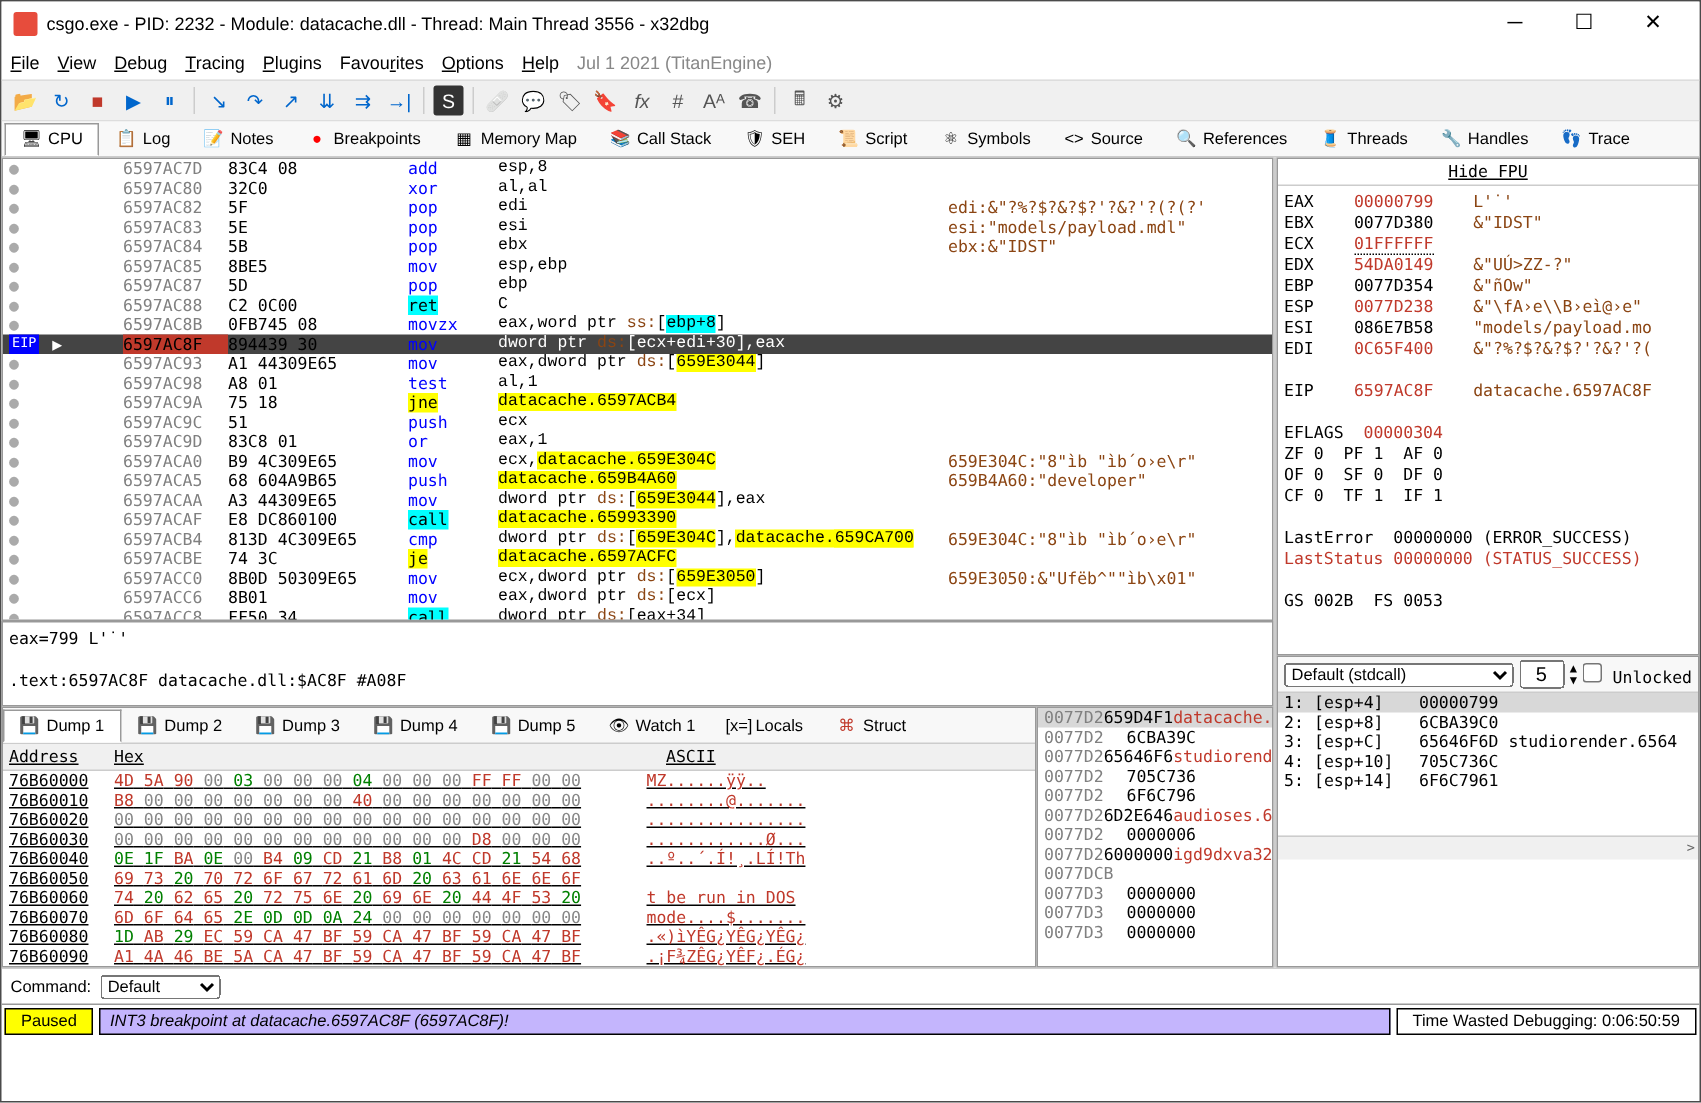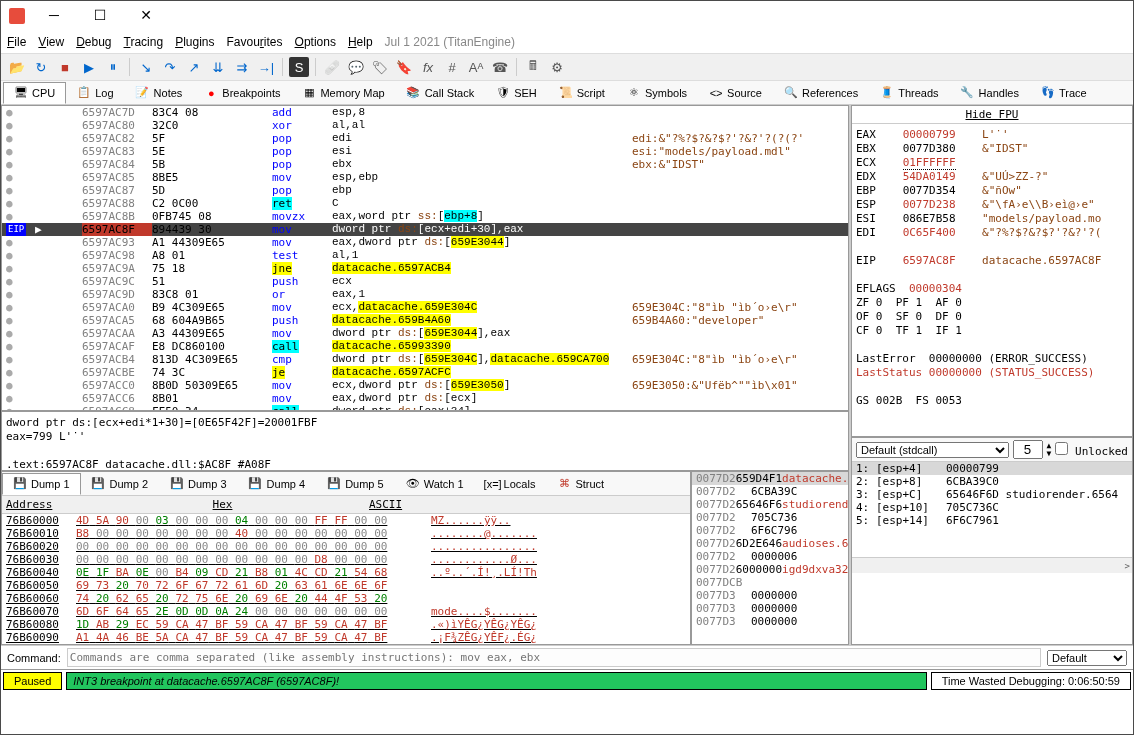--- a/index.html
+++ b/index.html
@@ -41,21 +41,21 @@
 .hl-yellow { background: #ffff00; color: #000; }
 .hl-brown { color: #8B4513; text-align: center; }
 .dotted { border-bottom: 1px dotted #000; }
 .info-pane { height: 60px; border: 1px solid #999; padding: 4px; font-family: "Lucida Console", monospace; font-size: 11px; line-height: 14px; }
 .dump-area { flex: 1; display: flex; }
 .dump-pane { width: 690px; border: 1px solid #999; display: flex; flex-direction: column; }
 .dump-tabs { height: 24px; display: flex; align-items: center; border-bottom: 1px solid #ccc; background: #f8f8f8; }
 .dump-content { flex: 1; overflow: hidden; font-family: "Lucida Console", monospace; font-size: 11px; text-decoration: underline; }
 .dump-header { display: flex; background: #f0f0f0; border-bottom: 1px solid #ccc; height: 18px; align-items: center; padding-left: 4px; }
 .dh-addr { width: 70px; }
-.dh-hex { width: 293px; text-align: center; }
+.dh-hex { width: 368px; }
 .dump-row { display: flex; padding-left: 4px; line-height: 13px; }
 .dc-addr { width: 70px; }
 .dc-hex { width: 355px; }
 .dc-ascii { flex: 1; color: #c0392b; }
 .stack-pane { flex: 1; border: 1px solid #999; font-family: "Lucida Console", monospace; font-size: 11px; overflow: hidden; }
 .stack-row { display: flex; line-height: 13px; padding-left: 4px; }
 .stack-row.sel { background: #d8d8d8; }
 .sc-addr { width: 55px; color: #808080; }
 .sc-val { width: 70px; }
 .sc-comment { flex: 1; color: #c0392b; }
@@ -69,33 +69,34 @@
 .args-pane { border: 1px solid #999; font-family: "Lucida Console", monospace; font-size: 11px; }
 .args-header { display: flex; align-items: center; padding: 2px 4px; border-bottom: 1px solid #ccc; background: #f8f8f8; }
 .args-header select { font-size: 11px; flex: 1; }
 .args-row { display: flex; line-height: 13px; padding-left: 4px; }
 .args-row.sel { background: #d8d8d8; }
 .command-bar { height: 24px; display: flex; align-items: center; padding: 0 6px; gap: 6px; border-top: 1px solid #ccc; }
 .command-bar input { flex: 1; font-family: "Lucida Console", monospace; font-size: 11px; padding: 2px; background: #fdfdfd; border: 1px solid #ccc; color: #aaa; }
 .command-bar select { width: 80px; font-size: 11px; }
 .statusbar { height: 22px; display: flex; align-items: center; border-top: 1px solid #999; }
 .status-paused { background: #ffff00; padding: 2px 10px; border: 1px solid #000; margin: 2px; }
-.status-msg { flex: 1; background: #22c55e; padding: 2px 6px; font-style: italic; border: 1px solid #000; margin: 2px; }
+.status-msg { flex: 1; background: #c4b5fd; padding: 2px 6px; font-style: italic; border: 1px solid #000; margin: 2px; }
 .status-time { padding: 2px 10px; border: 1px solid #000; margin: 2px; }
 .eip-badge { background: #0000ff; color: #fff; padding: 0 2px; font-size: 9px; margin-right: 2px; }
 .arrow-right { color: #000; }
 .hex-red { color: #c0392b; }
 .hex-green { color: #008000; }
 .scroll-h { height: 16px; background: #f0f0f0; border-top: 1px solid #ccc; display: flex; justify-content: flex-end; align-items: center; padding-right: 2px; font-size: 9px; color: #666; }
 </style>
 </head>
 <body>
 
 <div class="titlebar">
   <div class="icon"></div>
+  <div class="title">csgo.exe - PID: 2232 - Module: datacache.dll - Thread: Main Thread 3556 - x32dbg</div>
   <div class="controls">
     <div>─</div>
     <div>☐</div>
     <div>✕</div>
   </div>
 </div>
 
 <div class="menubar">
   <span><u>F</u>ile</span>
   <span><u>V</u>iew</span>
@@ -197,21 +198,20 @@
       <span>Trace</span>
     </div>
 </div>
 
 <div class="main-area">
   <div class="left-col">
     <div class="disasm-pane">
       <div class="disasm-table" id="disasm-body"><div class="disasm-row"><div class="col-marker"><span style="color:#aaa">●</span></div><div class="col-addr">6597AC7D</div><div class="col-bytes">83C4 08</div><div class="col-mnemonic"><span class="mn-blue">add</span></div><div class="col-operands">esp,8</div><div class="col-comment"></div></div><div class="disasm-row"><div class="col-marker"><span style="color:#aaa">●</span></div><div class="col-addr">6597AC80</div><div class="col-bytes">32C0</div><div class="col-mnemonic"><span class="mn-blue">xor</span></div><div class="col-operands">al,al</div><div class="col-comment"></div></div><div class="disasm-row"><div class="col-marker"><span style="color:#aaa">●</span></div><div class="col-addr">6597AC82</div><div class="col-bytes">5F</div><div class="col-mnemonic"><span class="mn-blue">pop</span></div><div class="col-operands">edi</div><div class="col-comment">edi:&amp;"?%?$?&amp;?$?'?&amp;?'?(?(?'</div></div><div class="disasm-row"><div class="col-marker"><span style="color:#aaa">●</span></div><div class="col-addr">6597AC83</div><div class="col-bytes">5E</div><div class="col-mnemonic"><span class="mn-blue">pop</span></div><div class="col-operands">esi</div><div class="col-comment">esi:"models/payload.mdl"</div></div><div class="disasm-row"><div class="col-marker"><span style="color:#aaa">●</span></div><div class="col-addr">6597AC84</div><div class="col-bytes">5B</div><div class="col-mnemonic"><span class="mn-blue">pop</span></div><div class="col-operands">ebx</div><div class="col-comment">ebx:&amp;"IDST"</div></div><div class="disasm-row"><div class="col-marker"><span style="color:#aaa">●</span></div><div class="col-addr">6597AC85</div><div class="col-bytes">8BE5</div><div class="col-mnemonic"><span class="mn-blue">mov</span></div><div class="col-operands">esp,ebp</div><div class="col-comment"></div></div><div class="disasm-row"><div class="col-marker"><span style="color:#aaa">●</span></div><div class="col-addr">6597AC87</div><div class="col-bytes">5D</div><div class="col-mnemonic"><span class="mn-blue">pop</span></div><div class="col-operands">ebp</div><div class="col-comment"></div></div><div class="disasm-row"><div class="col-marker"><span style="color:#aaa">●</span></div><div class="col-addr">6597AC88</div><div class="col-bytes">C2 0C00</div><div class="col-mnemonic"><span class="hl-cyan">ret</span></div><div class="col-operands">C</div><div class="col-comment"></div></div><div class="disasm-row"><div class="col-marker"><span style="color:#aaa">●</span></div><div class="col-addr">6597AC8B</div><div class="col-bytes">0FB745 08</div><div class="col-mnemonic"><span class="mn-blue">movzx</span></div><div class="col-operands">eax,word ptr <span class="hl-brown">ss:</span>[<span class="hl-cyan">ebp+8</span>]</div><div class="col-comment"></div></div><div class="disasm-row current"><div class="col-marker"><span class="eip-badge">EIP</span><span class="arrow-right" style="color:#fff"> ▶</span></div><div class="col-addr current">6597AC8F</div><div class="col-bytes">894439 30</div><div class="col-mnemonic"><span class="mn-blue">mov</span></div><div class="col-operands">dword ptr <span class="hl-brown">ds:</span>[ecx+edi+30],eax</div><div class="col-comment"></div></div><div class="disasm-row"><div class="col-marker"><span style="color:#aaa">●</span></div><div class="col-addr">6597AC93</div><div class="col-bytes">A1 44309E65</div><div class="col-mnemonic"><span class="mn-blue">mov</span></div><div class="col-operands">eax,dword ptr <span class="hl-brown">ds:</span>[<span class="hl-yellow">659E3044</span>]</div><div class="col-comment"></div></div><div class="disasm-row"><div class="col-marker"><span style="color:#aaa">●</span></div><div class="col-addr">6597AC98</div><div class="col-bytes">A8 01</div><div class="col-mnemonic"><span class="mn-blue">test</span></div><div class="col-operands">al,1</div><div class="col-comment"></div></div><div class="disasm-row"><div class="col-marker"><span style="color:#aaa">●</span></div><div class="col-addr">6597AC9A</div><div class="col-bytes">75 18</div><div class="col-mnemonic"><span class="hl-yellow">jne</span></div><div class="col-operands"><span class="hl-yellow">datacache.6597ACB4</span></div><div class="col-comment"></div></div><div class="disasm-row"><div class="col-marker"><span style="color:#aaa">●</span></div><div class="col-addr">6597AC9C</div><div class="col-bytes">51</div><div class="col-mnemonic"><span class="mn-blue">push</span></div><div class="col-operands">ecx</div><div class="col-comment"></div></div><div class="disasm-row"><div class="col-marker"><span style="color:#aaa">●</span></div><div class="col-addr">6597AC9D</div><div class="col-bytes">83C8 01</div><div class="col-mnemonic"><span class="mn-blue">or</span></div><div class="col-operands">eax,1</div><div class="col-comment"></div></div><div class="disasm-row"><div class="col-marker"><span style="color:#aaa">●</span></div><div class="col-addr">6597ACA0</div><div class="col-bytes">B9 4C309E65</div><div class="col-mnemonic"><span class="mn-blue">mov</span></div><div class="col-operands">ecx,<span class="hl-yellow">datacache.<span class="hl-yellow">659E304C</span></span></div><div class="col-comment">659E304C:"8"ìb "ìb´o›e\r"</div></div><div class="disasm-row"><div class="col-marker"><span style="color:#aaa">●</span></div><div class="col-addr">6597ACA5</div><div class="col-bytes">68 604A9B65</div><div class="col-mnemonic"><span class="mn-blue">push</span></div><div class="col-operands"><span class="hl-yellow">datacache.<span class="hl-yellow">659B4A60</span></span></div><div class="col-comment">659B4A60:"developer"</div></div><div class="disasm-row"><div class="col-marker"><span style="color:#aaa">●</span></div><div class="col-addr">6597ACAA</div><div class="col-bytes">A3 44309E65</div><div class="col-mnemonic"><span class="mn-blue">mov</span></div><div class="col-operands">dword ptr <span class="hl-brown">ds:</span>[<span class="hl-yellow">659E3044</span>],eax</div><div class="col-comment"></div></div><div class="disasm-row"><div class="col-marker"><span style="color:#aaa">●</span></div><div class="col-addr">6597ACAF</div><div class="col-bytes">E8 DC860100</div><div class="col-mnemonic"><span class="hl-cyan">call</span></div><div class="col-operands"><span class="hl-yellow">datacache.65993390</span></div><div class="col-comment"></div></div><div class="disasm-row"><div class="col-marker"><span style="color:#aaa">●</span></div><div class="col-addr">6597ACB4</div><div class="col-bytes">813D 4C309E65</div><div class="col-mnemonic"><span class="mn-blue">cmp</span></div><div class="col-operands">dword ptr <span class="hl-brown">ds:</span>[<span class="hl-yellow">659E304C</span>],<span class="hl-yellow">datacache.<span class="hl-yellow">659CA700</span></span></div><div class="col-comment">659E304C:"8"ìb "ìb´o›e\r"</div></div><div class="disasm-row"><div class="col-marker"><span style="color:#aaa">●</span></div><div class="col-addr">6597ACBE</div><div class="col-bytes">74 3C</div><div class="col-mnemonic"><span class="hl-yellow">je</span></div><div class="col-operands"><span class="hl-yellow">datacache.6597ACFC</span></div><div class="col-comment"></div></div><div class="disasm-row"><div class="col-marker"><span style="color:#aaa">●</span></div><div class="col-addr">6597ACC0</div><div class="col-bytes">8B0D 50309E65</div><div class="col-mnemonic"><span class="mn-blue">mov</span></div><div class="col-operands">ecx,dword ptr <span class="hl-brown">ds:</span>[<span class="hl-yellow">659E3050</span>]</div><div class="col-comment">659E3050:&amp;"Ufëb^""ìb\x01"</div></div><div class="disasm-row"><div class="col-marker"><span style="color:#aaa">●</span></div><div class="col-addr">6597ACC6</div><div class="col-bytes">8B01</div><div class="col-mnemonic"><span class="mn-blue">mov</span></div><div class="col-operands">eax,dword ptr <span class="hl-brown">ds:</span>[ecx]</div><div class="col-comment"></div></div><div class="disasm-row"><div class="col-marker"><span style="color:#aaa">●</span></div><div class="col-addr">6597ACC8</div><div class="col-bytes">FF50 34</div><div class="col-mnemonic"><span class="hl-cyan">call</span></div><div class="col-operands">dword ptr <span class="hl-brown">ds:</span>[eax+34]</div><div class="col-comment"></div></div></div>
     </div>
     <div class="info-pane">
-      <div>dword ptr ds:[ecx+edi*1+30]=[0E65F42F]=20001FBF</div>
       <div>eax=799 L'˙'</div>
       <br>
       <div>.text:6597AC8F datacache.dll:$AC8F #A08F</div>
     </div>
     <div class="dump-area">
       <div class="dump-pane">
         <div class="dump-tabs">
           <div class="tab active">
               <span class="ticon">💾</span>
               <span>Dump 1</span>
@@ -277,20 +277,21 @@
                 <div class="dc-hex"><span class="hex-green">0E</span> <span class="hex-green">1F</span> <span class="hex-red">BA</span> <span class="hex-green">0E</span> <span style="color:#888">00</span> <span class="hex-red">B4</span> <span class="hex-green">09</span> <span class="hex-red">CD</span> <span class="hex-green">21</span> <span class="hex-red">B8</span> <span class="hex-green">01</span> <span class="hex-red">4C</span> <span class="hex-red">CD</span> <span class="hex-green">21</span> <span class="hex-red">54</span> <span class="hex-red">68</span></div>
                 <div class="dc-ascii">..º..´.Í!¸.LÍ!Th</div>
               </div>
               <div class="dump-row">
                 <div class="dc-addr">76B60050</div>
                 <div class="dc-hex"><span class="hex-red">69</span> <span class="hex-red">73</span> <span class="hex-green">20</span> <span class="hex-red">70</span> <span class="hex-red">72</span> <span class="hex-red">6F</span> <span class="hex-red">67</span> <span class="hex-red">72</span> <span class="hex-red">61</span> <span class="hex-red">6D</span> <span class="hex-green">20</span> <span class="hex-red">63</span> <span class="hex-red">61</span> <span class="hex-red">6E</span> <span class="hex-red">6E</span> <span class="hex-red">6F</span></div>
               </div>
               <div class="dump-row">
                 <div class="dc-addr">76B60060</div>
                 <div class="dc-hex"><span class="hex-red">74</span> <span class="hex-green">20</span> <span class="hex-red">62</span> <span class="hex-red">65</span> <span class="hex-green">20</span> <span class="hex-red">72</span> <span class="hex-red">75</span> <span class="hex-red">6E</span> <span class="hex-green">20</span> <span class="hex-red">69</span> <span class="hex-red">6E</span> <span class="hex-green">20</span> <span class="hex-red">44</span> <span class="hex-red">4F</span> <span class="hex-red">53</span> <span class="hex-green">20</span></div>
+                <div class="dc-ascii">t be run in DOS </div>
               </div>
               <div class="dump-row">
                 <div class="dc-addr">76B60070</div>
                 <div class="dc-hex"><span class="hex-red">6D</span> <span class="hex-red">6F</span> <span class="hex-red">64</span> <span class="hex-red">65</span> <span class="hex-green">2E</span> <span class="hex-green">0D</span> <span class="hex-green">0D</span> <span class="hex-green">0A</span> <span class="hex-green">24</span> <span style="color:#888">00</span> <span style="color:#888">00</span> <span style="color:#888">00</span> <span style="color:#888">00</span> <span style="color:#888">00</span> <span style="color:#888">00</span> <span style="color:#888">00</span></div>
                 <div class="dc-ascii">mode....$.......</div>
               </div>
               <div class="dump-row">
                 <div class="dc-addr">76B60080</div>
                 <div class="dc-hex"><span class="hex-green">1D</span> <span class="hex-red">AB</span> <span class="hex-green">29</span> <span class="hex-red">EC</span> <span class="hex-red">59</span> <span class="hex-red">CA</span> <span class="hex-red">47</span> <span class="hex-red">BF</span> <span class="hex-red">59</span> <span class="hex-red">CA</span> <span class="hex-red">47</span> <span class="hex-red">BF</span> <span class="hex-red">59</span> <span class="hex-red">CA</span> <span class="hex-red">47</span> <span class="hex-red">BF</span></div>
                 <div class="dc-ascii">.«)ìYÊG¿YÊG¿YÊG¿</div>
@@ -411,21 +412,20 @@
         </div>
       <div class="scroll-h" style="margin-top:30px">
           <span>&gt;</span>
         </div>
     </div>
   </div>
 </div>
 
 <div class="command-bar">
   <span>Command:</span>
-  <input placeholder="Commands are comma separated (like assembly instructions): mov eax, ebx" style="">
   <select><option>Default</option></select>
 </div>
 
 <div class="statusbar">
   <div class="status-paused">Paused</div>
   <div class="status-msg">INT3 breakpoint at datacache.6597AC8F (6597AC8F)!</div>
   <div class="status-time">Time Wasted Debugging: 0:06:50:59</div>
 </div>
 
 </body></html>

